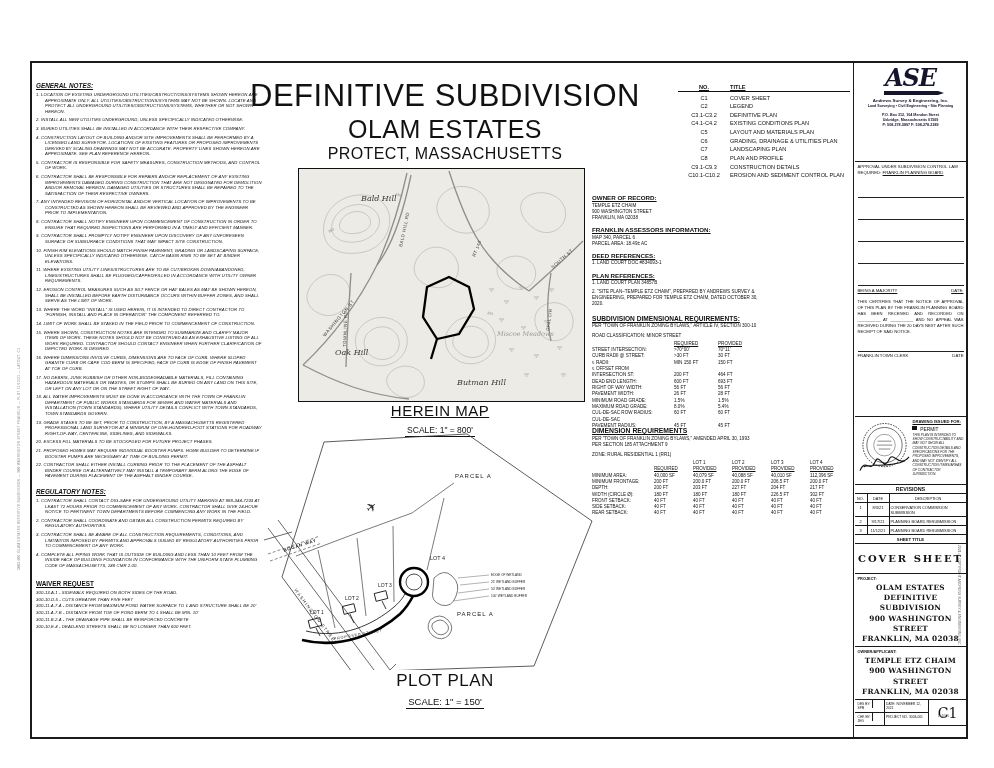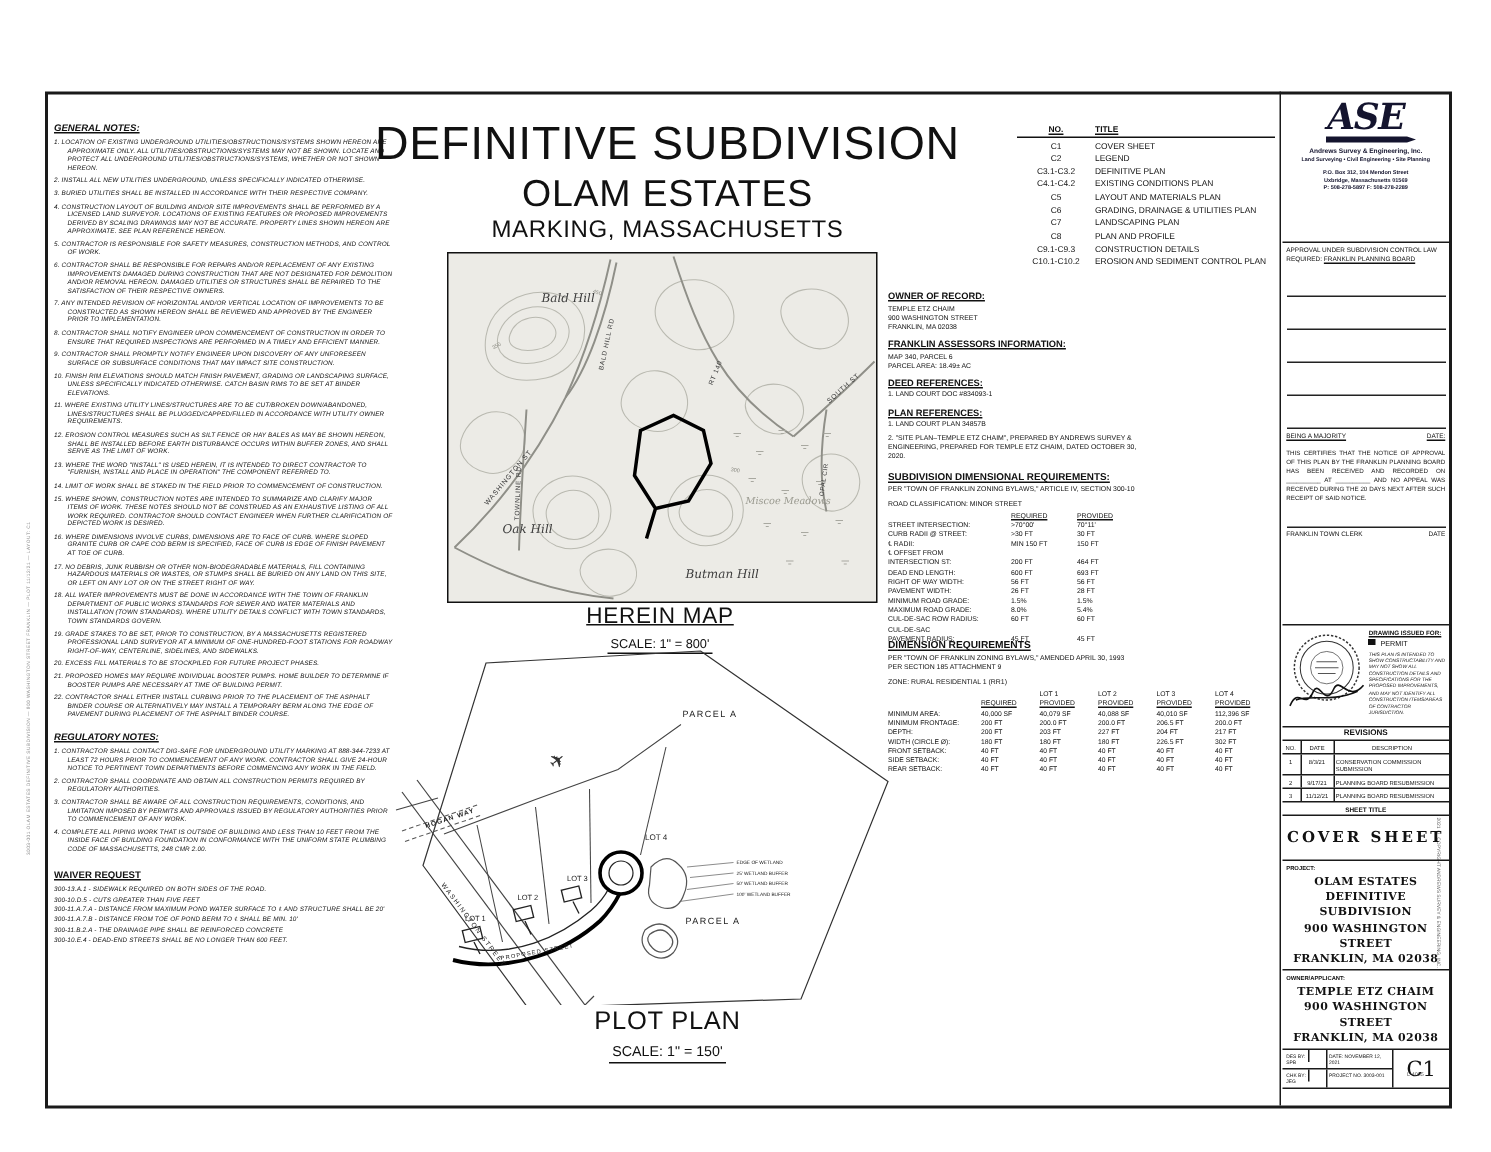--- a/index.html
+++ b/index.html
@@ -177,21 +177,21 @@
         <div class="note">300-11.A.7.A - DISTANCE FROM MAXIMUM POND WATER SURFACE TO ℄ AND STRUCTURE SHALL BE 20'</div>
         <div class="note">300-11.A.7.B - DISTANCE FROM TOE OF POND BERM TO ℄ SHALL BE MIN. 10'</div>
         <div class="note">300-11.B.2.A - THE DRAINAGE PIPE SHALL BE REINFORCED CONCRETE</div>
         <div class="note">300-10.E.4 - DEAD-END STREETS SHALL BE NO LONGER THAN 600 FEET.</div>
       </div>
   </div>
 
   <div class="main-title">
     <div class="mt1">DEFINITIVE SUBDIVISION</div>
     <div class="mt2">OLAM ESTATES</div>
-    <div class="mt3">MARKING, MASSACHUSETTS</div>
+    <div class="mt3">PROTECT, MASSACHUSETTS</div>
   </div>
 
   <div class="index">
     <div class="ih">
       <span>NO.</span>
       <span>TITLE</span>
     </div>
     <div>
 
         <div class="irow">

